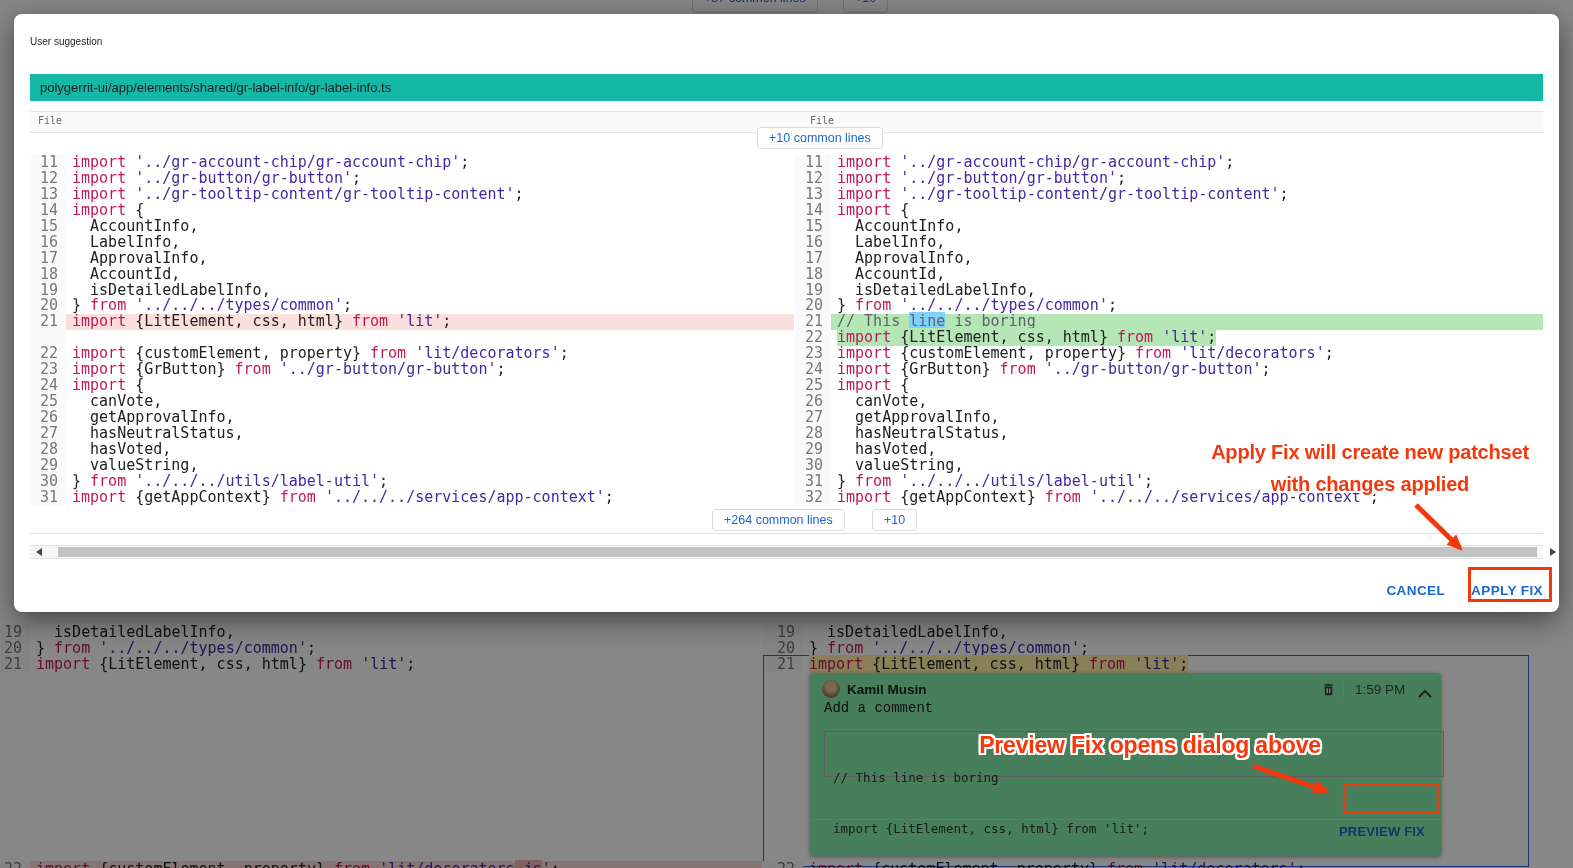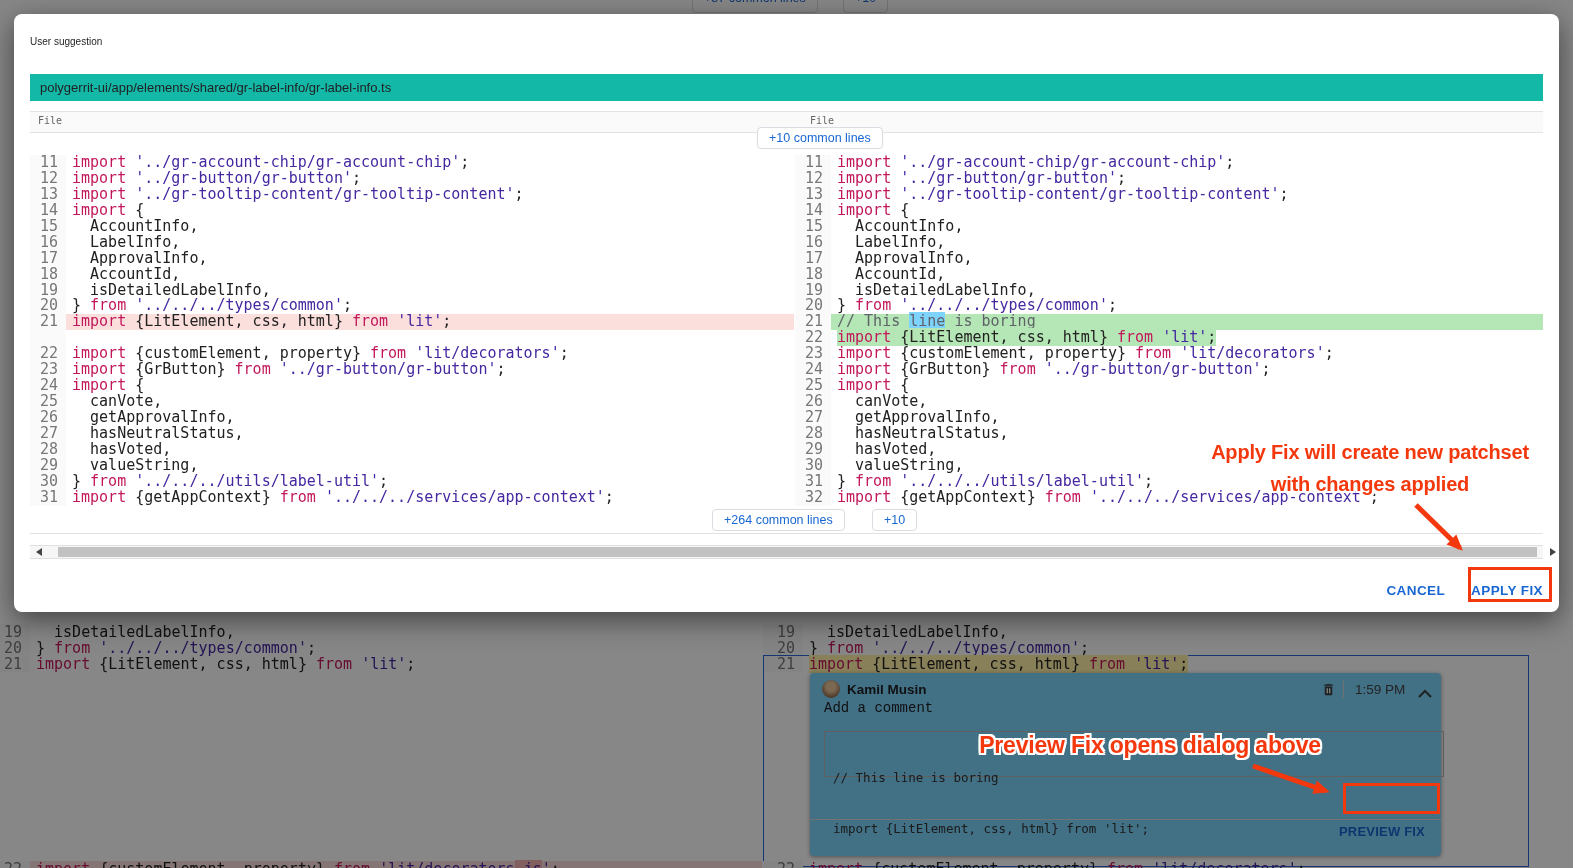--- a/index.html
+++ b/index.html
@@ -39,21 +39,21 @@
   .bgp-right .gut,.cut-right .gut{width:32px;}
   .cut-left{left:0;top:861px;width:762px;}
   .cut-right{left:763px;top:861px;width:766px;}
 
   .thread-box{position:absolute;left:763px;top:655px;width:766px;height:212px;
               border:1px solid #2a66d9;box-sizing:border-box;}
   .thread-line{position:absolute;left:0;top:0;width:764px;}
   .thread-line .gut{width:31px;}
 
   .comment-card{position:absolute;left:46px;top:17px;width:631px;height:183px;
-                background:#7dd3fc;border-radius:4px;box-shadow:0 1px 4px rgba(0,0,0,.4);}
+                background:#86efac;border-radius:4px;box-shadow:0 1px 4px rgba(0,0,0,.4);}
   .c-head{position:absolute;left:0;right:0;top:7px;height:20px;}
   .avatar{position:absolute;left:12px;top:0;width:18px;height:18px;border-radius:50%;
           background:radial-gradient(circle at 50% 38%, #e8c49a 0 32%, #a9825f 62%, #6e4e33 100%);}
   .c-author{position:absolute;left:37px;top:2px;font-size:13.5px;font-weight:bold;color:#202124;}
   .c-trash{position:absolute;left:511px;top:1px;cursor:pointer;}
   .c-sep{position:absolute;left:533px;top:1px;width:1px;height:17px;background:#d4d4d4;}
   .c-time{position:absolute;left:545px;top:2px;font-size:13.5px;color:#444;}
   .c-collapse{position:absolute;left:608px;top:4px;cursor:pointer;}
   .c-add{position:absolute;left:14px;top:27px;font-size:14px;color:#202124;font-family:Liberation Mono, monospace;}
   .c-code{position:absolute;left:14px;top:58px;width:602px;height:38px;border:1px solid #b5b5b5;

